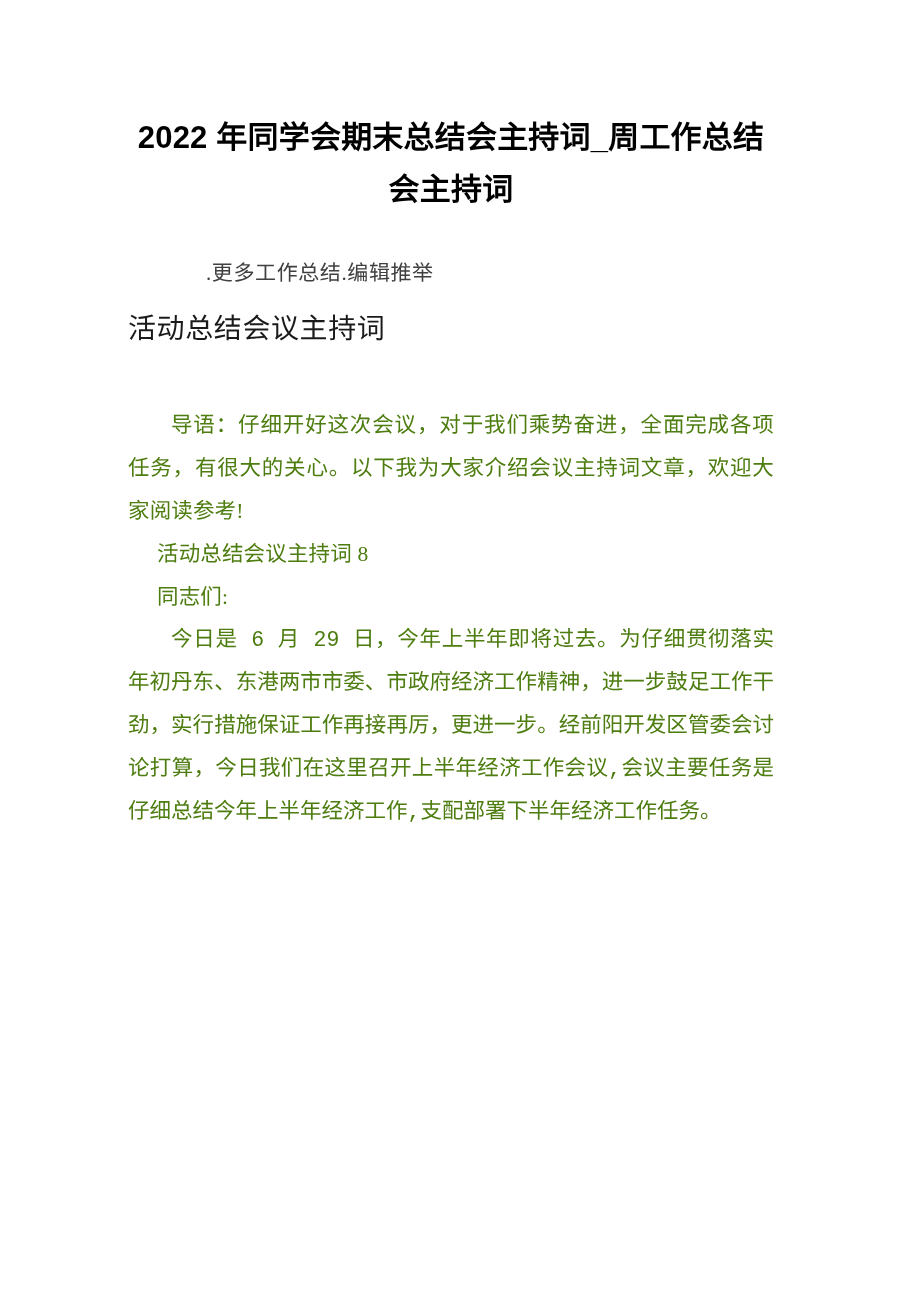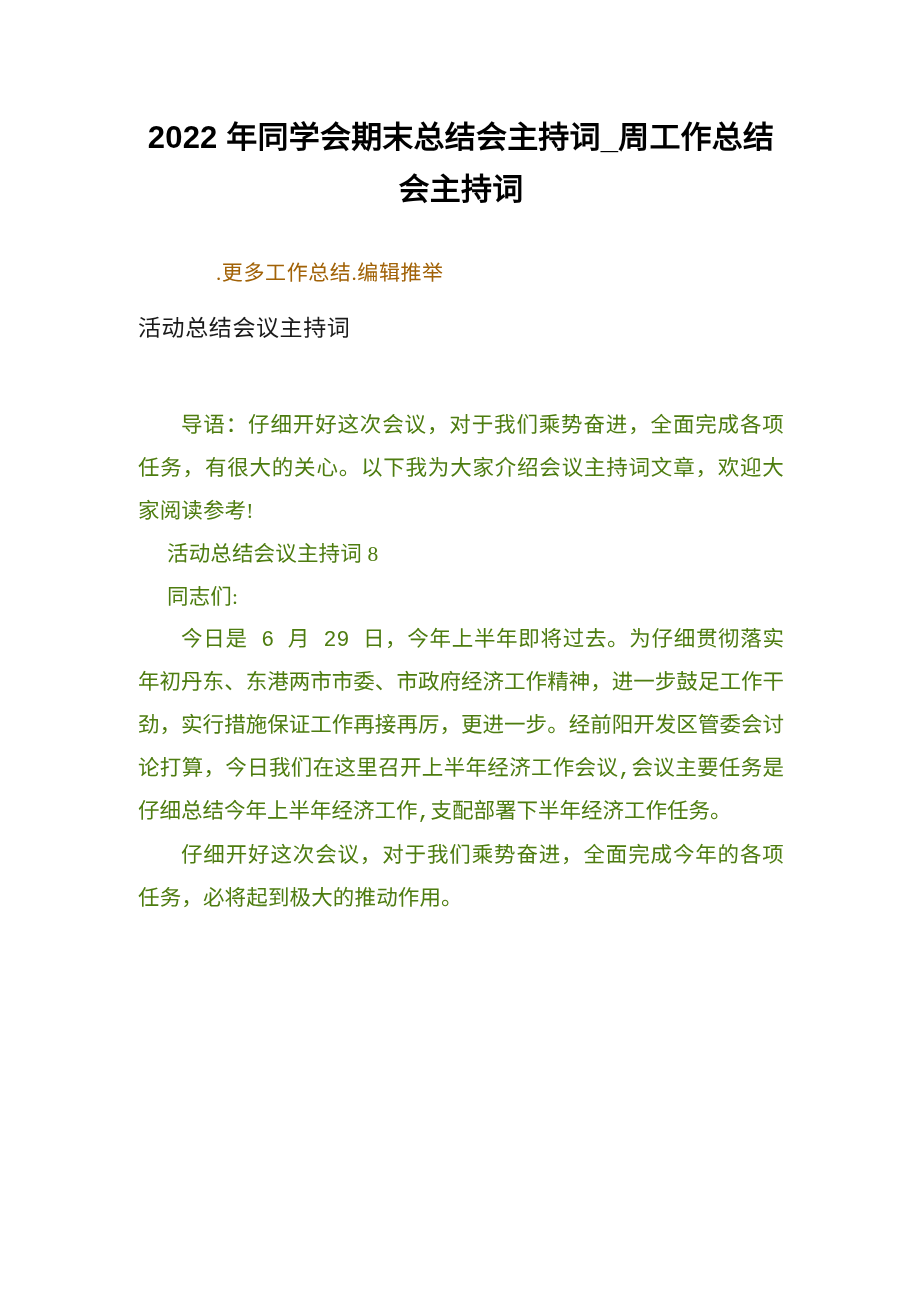--- a/index.html
+++ b/index.html
@@ -14,21 +14,21 @@
     width: 920px;
     height: 1302px;
     margin: 0 auto;
     background: #ffffff;
     overflow: hidden;
     box-sizing: border-box;
   }
 
   .content {
     position: absolute;
-    left: 138px;
+    left: 128px;
     top: 0;
     width: 646px;
   }
 
   
   .doc-title {
     font-family: "Liberation Sans", "DejaVu Sans", sans-serif;
     font-weight: bold;
     font-size: 31px;
     line-height: 52px;
@@ -38,32 +38,32 @@
     padding-top: 112px;
     letter-spacing: 0.2px;
     word-break: break-all;
   }
 
   
   .subtitle-line {
     font-family: "Liberation Serif", "DejaVu Serif", serif;
     font-size: 21px;
     line-height: 43px;
-    color: #a16207;
+    color: #404040;
     margin: 0;
     padding-top: 36px;
     padding-left: 78px;
     letter-spacing: 0.6px;
     white-space: nowrap;
   }
 
   
   .section-label {
     font-family: "Liberation Serif", "DejaVu Serif", serif;
-    font-size: 23px;
+    font-size: 28px;
     line-height: 43px;
     color: #1a1a1a;
     margin: 0;
     padding-top: 12px;
     letter-spacing: 0.6px;
   }
 
   
   .body-block {
     padding-top: 54px;
@@ -109,18 +109,17 @@
     <div class="body-block">
 
       <p class="para indent">导语：仔细开好这次会议，对于我们乘势奋进，全面完成各项任务，有很大的关心。以下我为大家介绍会议主持词文章，欢迎大家阅读参考!</p>
 
       <p class="para label-line">活动总结会议主持词 8</p>
 
       <p class="para label-line">同志们:</p>
 
       <p class="para indent tight">今日是 6 月 29 日，今年上半年即将过去。为仔细贯彻落实年初丹东、东港两市市委、市政府经济工作精神，进一步鼓足工作干劲，实行措施保证工作再接再厉，更进一步。经前阳开发区管委会讨论打算，今日我们在这里召开上半年经济工作会议,会议主要任务是仔细总结今年上半年经济工作,支配部署下半年经济工作任务。</p>
 
-      <p class="para indent">仔细开好这次会议，对于我们乘势奋进，全面完成今年的各项任务，必将起到极大的推动作用。</p>
 
 
     </div>
   </div>
 </div>
 
 </body></html>

